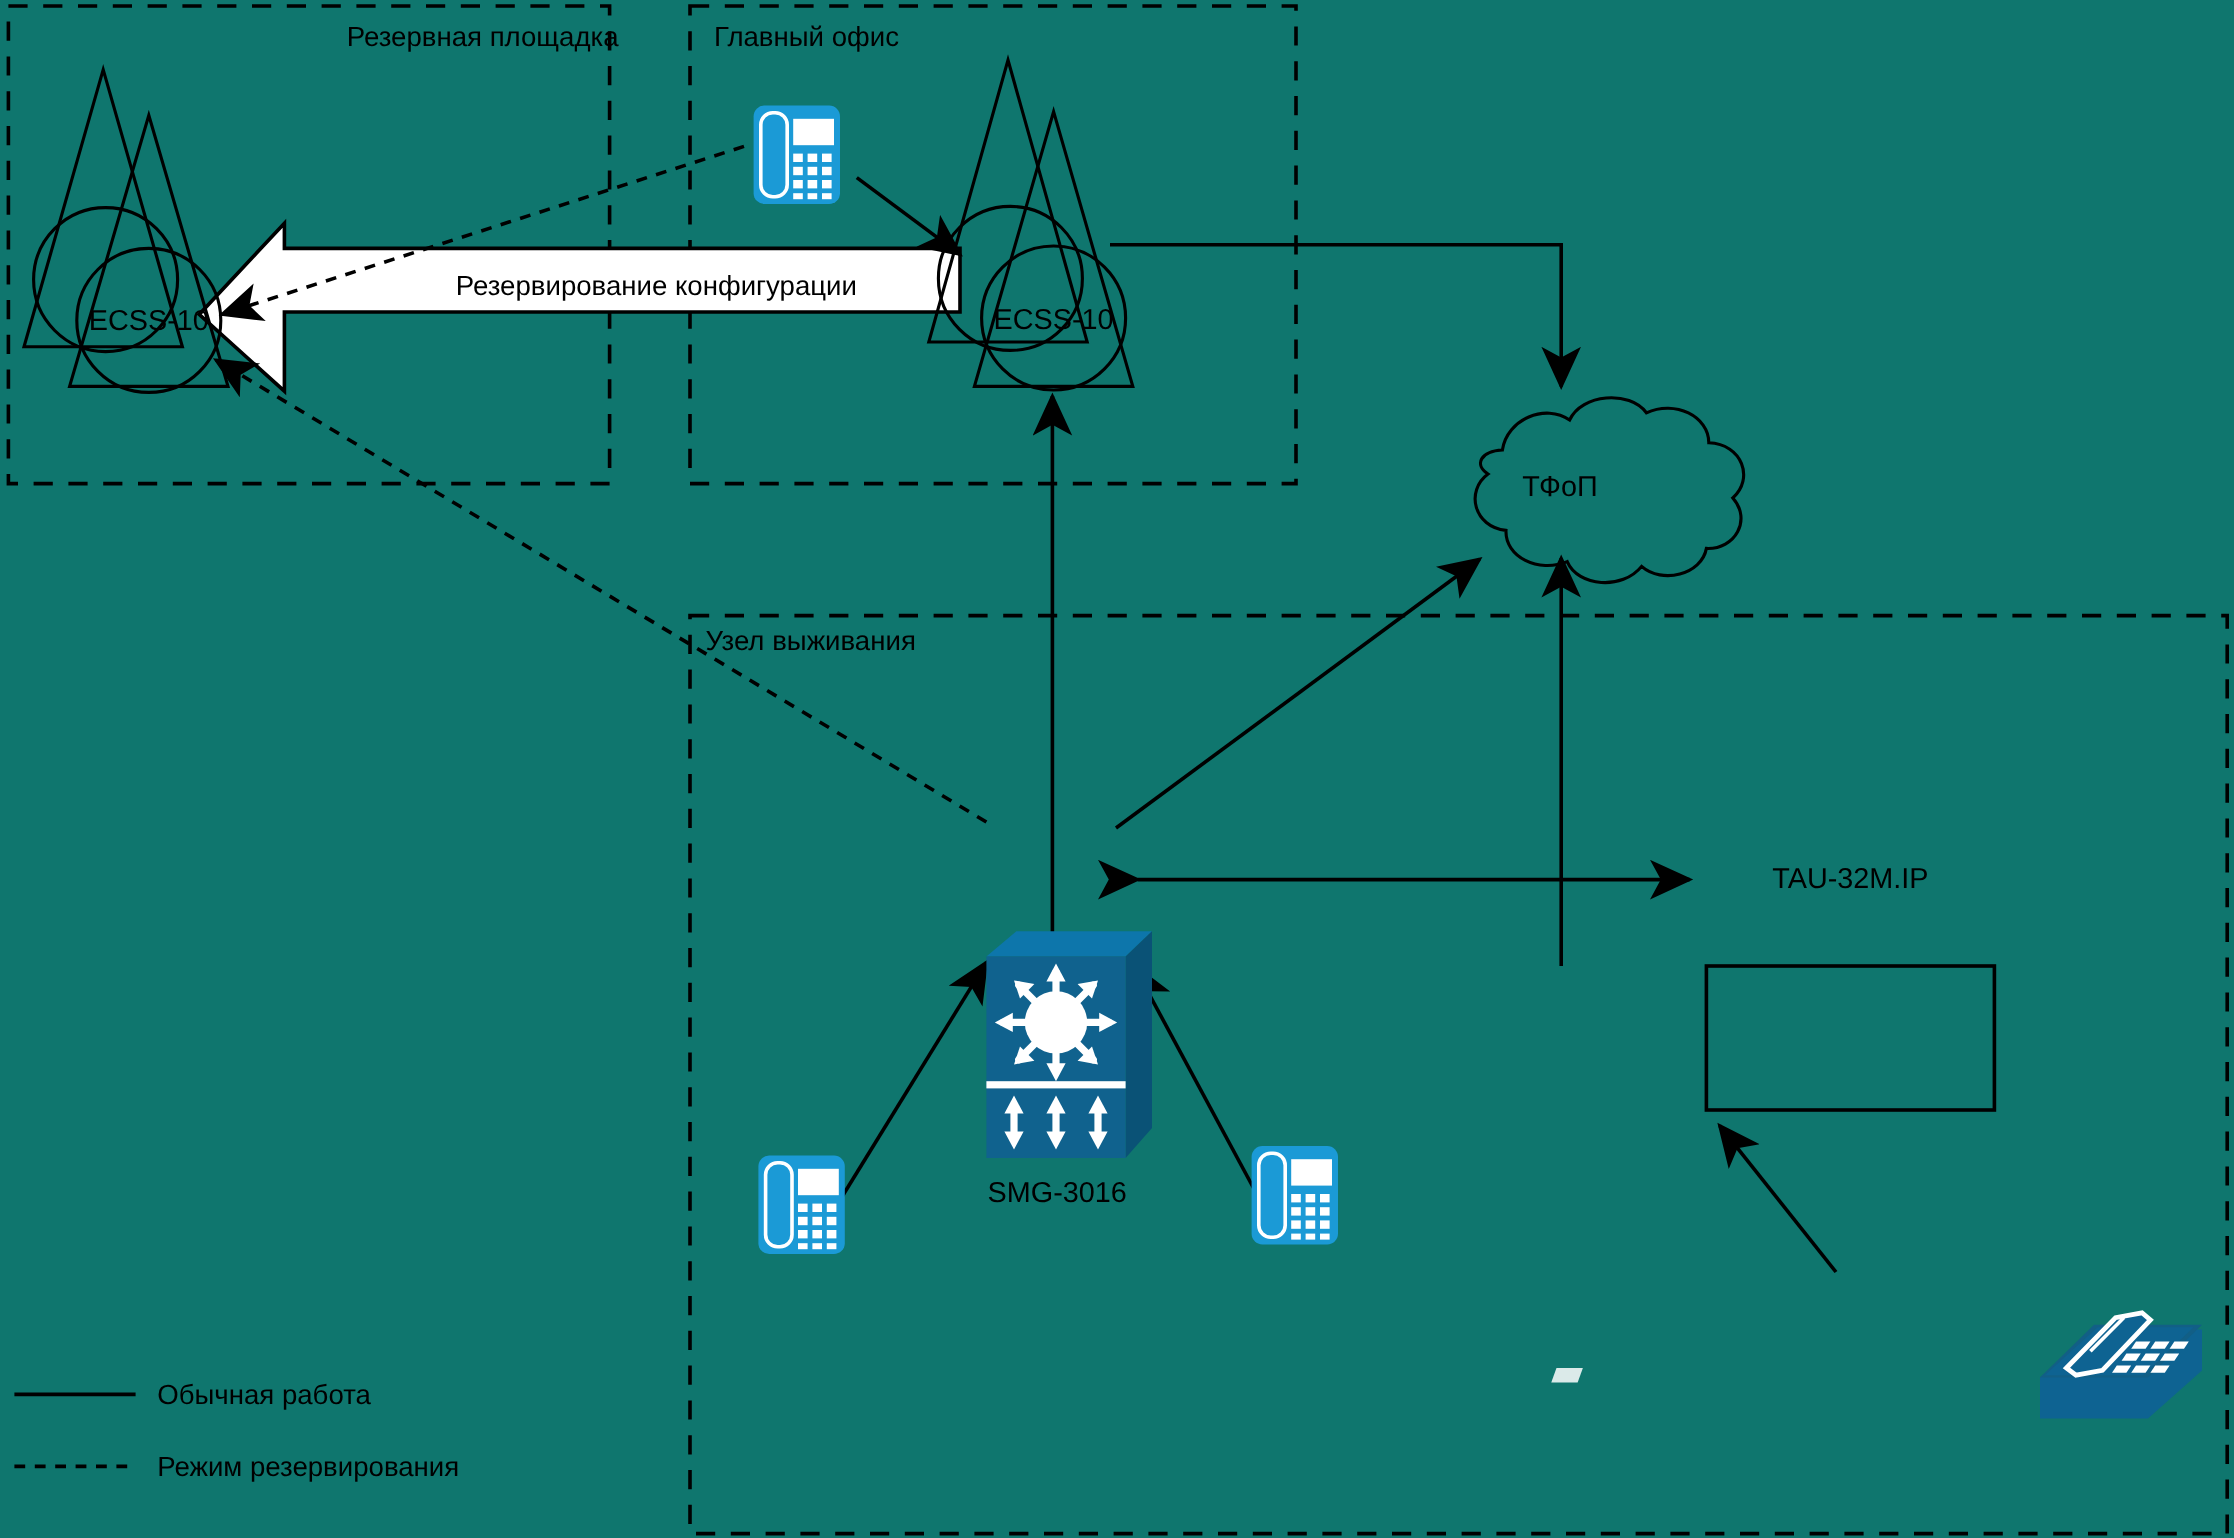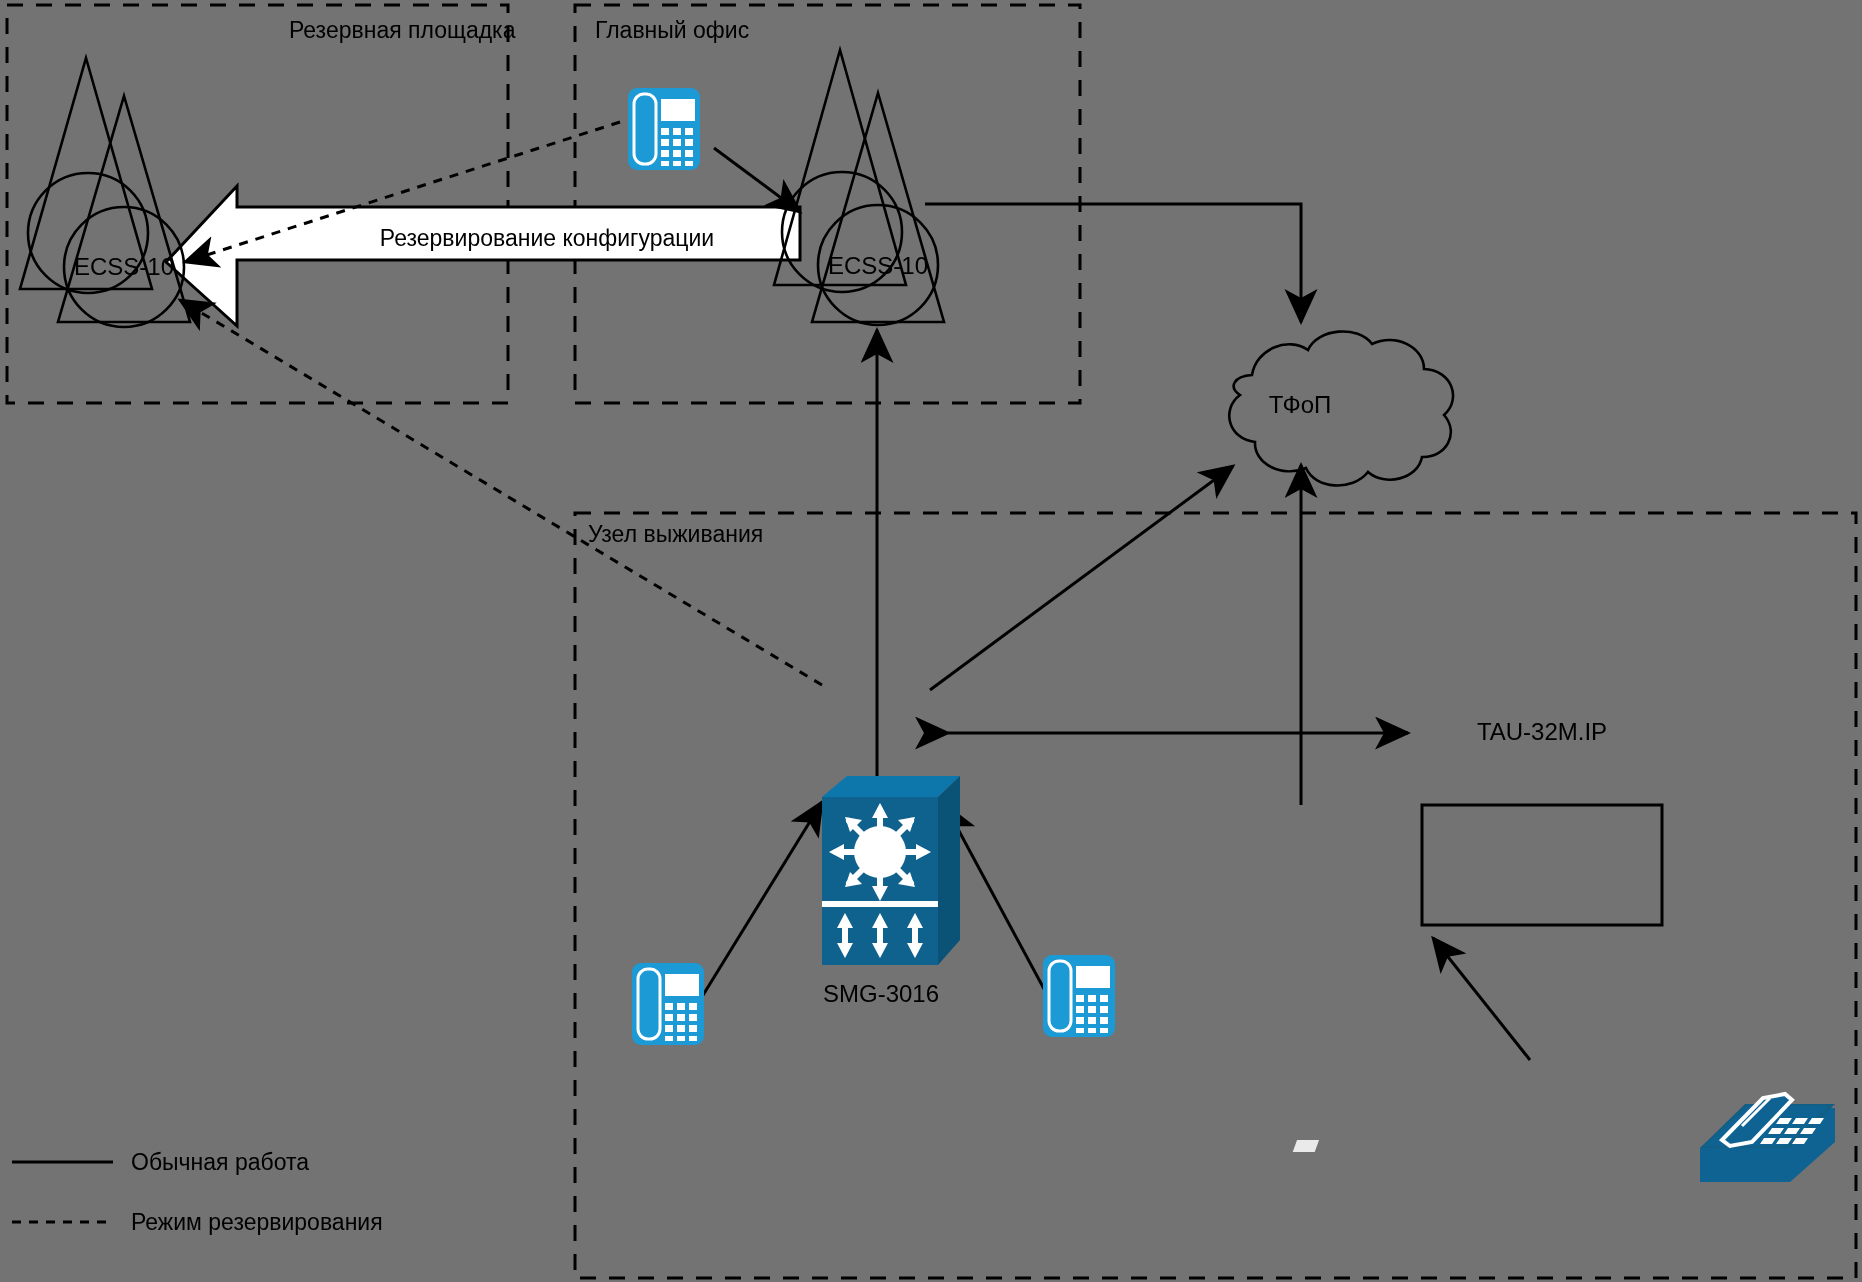--- a/index.html
+++ b/index.html
@@ -8,21 +8,21 @@
     padding: 0;
     background: #ffffff;
   }
   body {
     font-family: "Liberation Sans", sans-serif;
   }
   #diagram-root {
     position: relative;
     width: 1862px;
     height: 1282px;
-    background: #737373;
+    background: #0f766e;
     overflow: hidden;
   }
   svg.canvas {
     position: absolute;
     top: 0;
     left: 0;
     width: 1862px;
     height: 1282px;
     display: block;
   }

